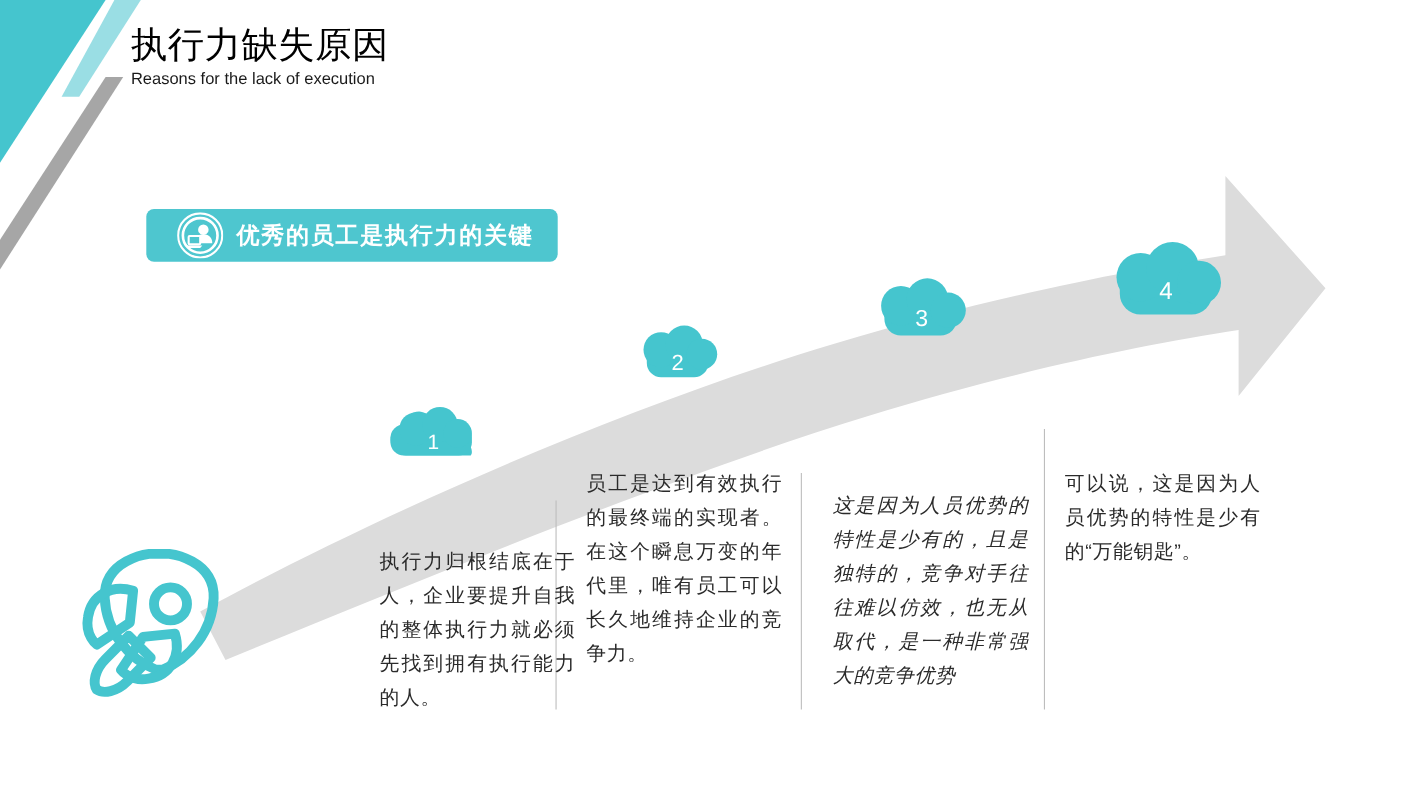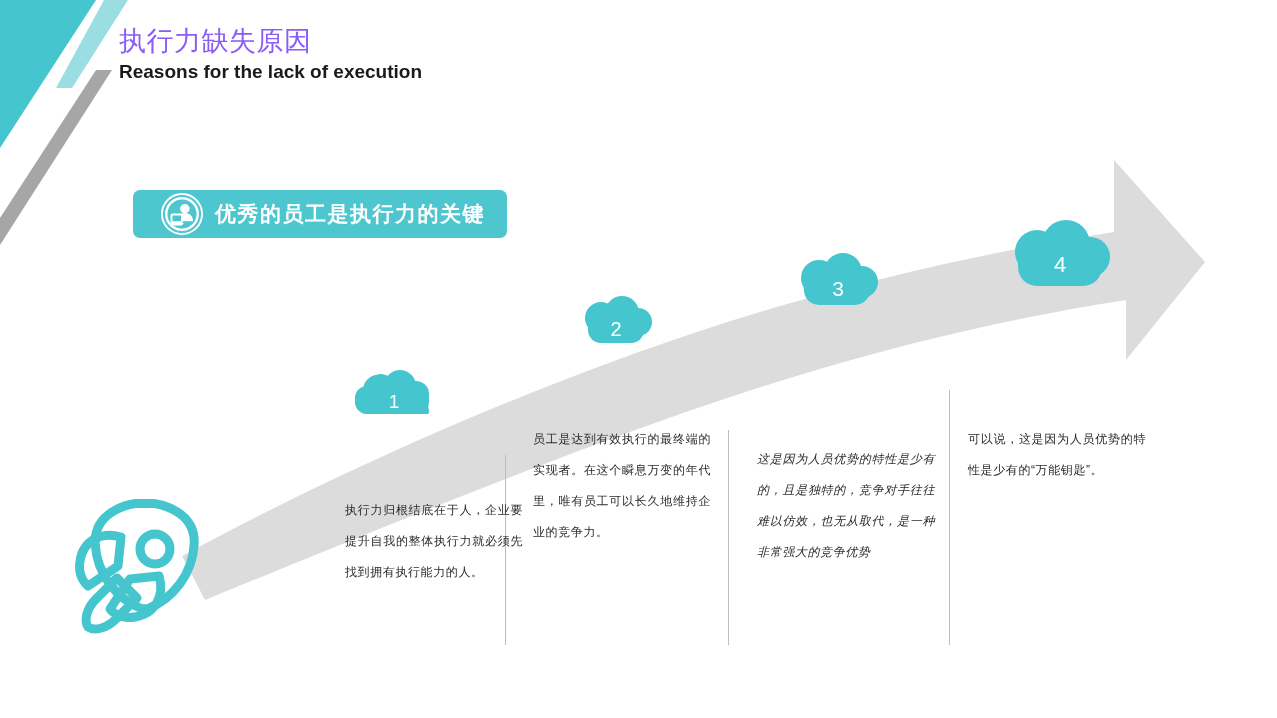--- a/index.html
+++ b/index.html
@@ -29,32 +29,32 @@
   }
 
   
   #title-block {
     position: absolute;
     left: 119px;
     top: 24px;
     width: 620px;
   }
   #title-cn {
-    font-size: 27px;
+    font-size: 33px;
     line-height: 34px;
-    color: #8b5cf6;
+    color: #000000;
     letter-spacing: 0.5px;
     font-weight: 400;
     white-space: nowrap;
   }
   #title-en {
-    font-size: 19px;
+    font-size: 15px;
     line-height: 26px;
     color: #1a1a1a;
-    font-weight: 700;
+    font-weight: 400;
     white-space: nowrap;
     margin-top: 1px;
   }
 
   
   #stage {
     position: absolute;
     left: 0;
     top: 0;
     width: 1277px;
@@ -87,21 +87,21 @@
     letter-spacing: 1.5px;
     white-space: nowrap;
   }
 
   
   .col {
     position: absolute;
     box-sizing: border-box;
   }
   .col-text {
-    font-size: 12px;
+    font-size: 18px;
     line-height: 31px;
     color: #2b2b2b;
     text-align: justify;
     text-justify: inter-ideograph;
     letter-spacing: 0.6px;
   }
   .divider {
     position: absolute;
     width: 1px;
     background: #bdbdbd;

